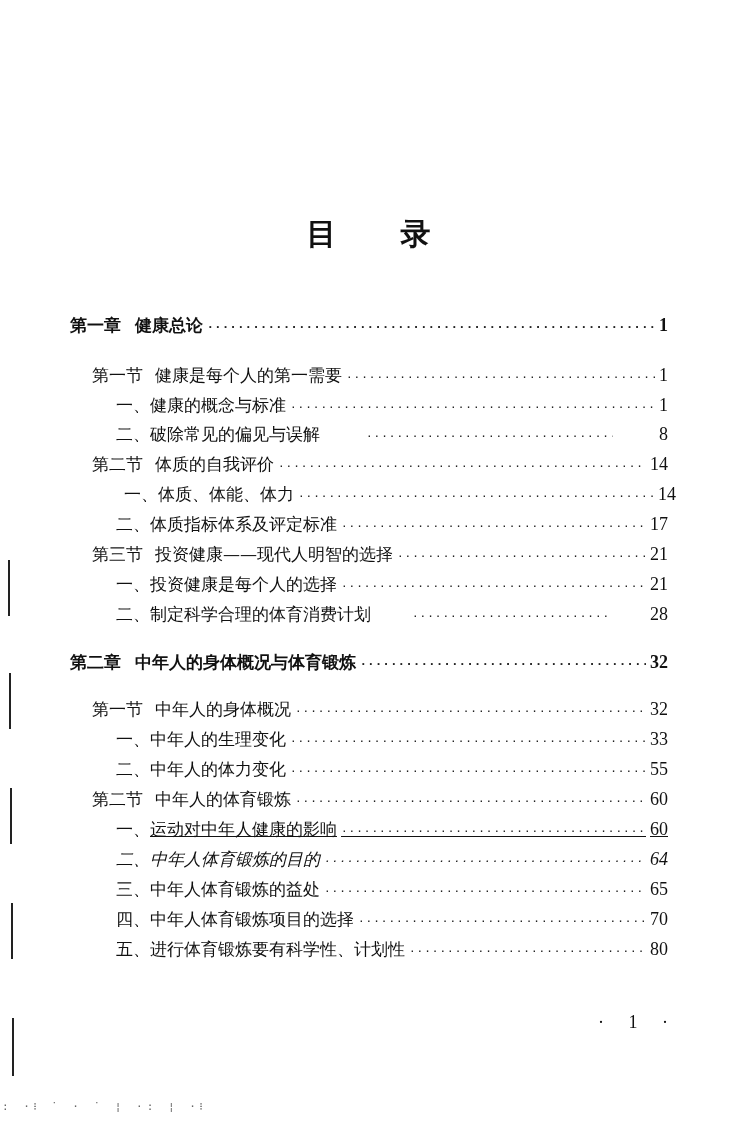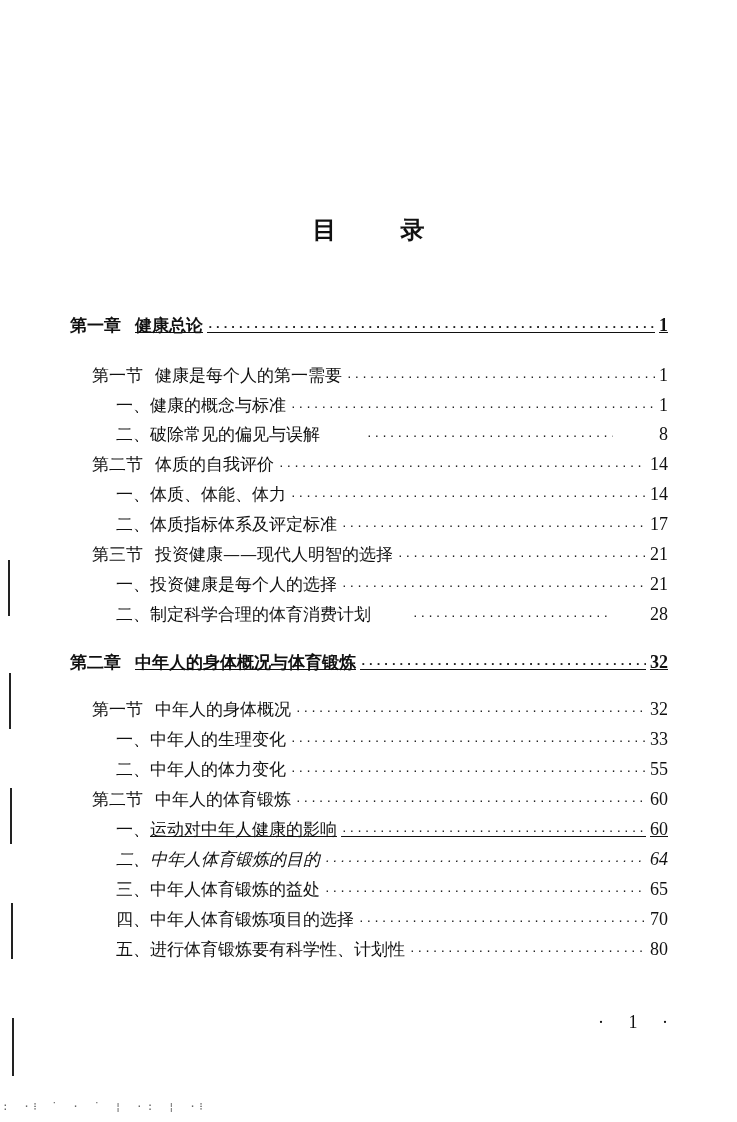--- a/index.html
+++ b/index.html
@@ -2,39 +2,39 @@
 <html><head>
 <meta charset="utf-8">
 <style>
   html, body { margin: 0; padding: 0; background: #ffffff; }
   body {
     width: 737px; height: 1122px; position: relative; overflow: hidden;
     font-family: "DejaVu Serif", "Liberation Serif", serif; color: #111;
   }
   .title {
     position: absolute; left: 0; top: 214px; width: 737px; text-align: center;
-    font-family: "DejaVu Sans", sans-serif; font-weight: bold; font-size: 24px;
+    font-family: "DejaVu Sans", sans-serif; font-weight: bold; font-size: 30px;
     letter-spacing: 0;
   }
   .title span { display: inline-block; }
   .title .gap { width: 64px; }
   .toc { position: absolute; left: 0; top: 0; width: 737px; }
   .row {
     position: absolute; display: flex; align-items: baseline;
     font-size: 17px; line-height: 22px; white-space: nowrap;
   }
   .row .label { flex: 0 0 auto; }
   .row .label .num { display: inline-block; }
   .row .dots {
     flex: 1 1 auto; overflow: hidden; margin: 0 4px 0 4px;
     font-family: "DejaVu Sans Mono", monospace; font-size: 11px; letter-spacing: 1px;
     color: #222;
   }
   .row .page { flex: 0 0 auto; font-family: "Liberation Serif", serif; font-size: 18px; }
-  .chapter { font-weight: bold; font-family: "DejaVu Sans", sans-serif; font-size: 17px; text-decoration: underline; }
+  .chapter { font-weight: bold; font-family: "DejaVu Sans", sans-serif; font-size: 17px; }
   .chapter .label .num { margin-right: 14px; }
   .section .label .num { margin-right: 12px; }
   .folio {
     position: absolute; left: 598px; top: 1012px; font-size: 18px;
     font-family: "Liberation Serif", serif; letter-spacing: 10px;
   }
   .edge-line { position: absolute; width: 2px; background: #222; }
   .scan-noise {
     position: absolute; left: 2px; top: 1100px; font-size: 11px; color: #666;
     font-family: "DejaVu Sans Mono", monospace; letter-spacing: 4px;
@@ -66,21 +66,21 @@
     <div class="row item" style="left: 116px; width: 552px; top: 423px; gap: 42px;">
       <span class="label"><span class="num">二、</span><span>破除常见的偏见与误解</span></span>
       <span class="dots">··································································································</span>
       <span class="page">8</span>
     </div>
     <div class="row section" style="left: 92px; width: 576px; top: 453px;">
       <span class="label"><span class="num">第二节</span><span>体质的自我评价</span></span>
       <span class="dots">··································································································</span>
       <span class="page">14</span>
     </div>
-    <div class="row item" style="left: 116px; width: 552px; top: 483px;">
+    <div class="row item" style="left: 124px; width: 552px; top: 483px;">
       <span class="label"><span class="num">一、</span><span>体质、体能、体力</span></span>
       <span class="dots">··································································································</span>
       <span class="page">14</span>
     </div>
     <div class="row item" style="left: 116px; width: 552px; top: 513px;">
       <span class="label"><span class="num">二、</span><span>体质指标体系及评定标准</span></span>
       <span class="dots">··································································································</span>
       <span class="page">17</span>
     </div>
     <div class="row section" style="left: 92px; width: 576px; top: 543px;">

